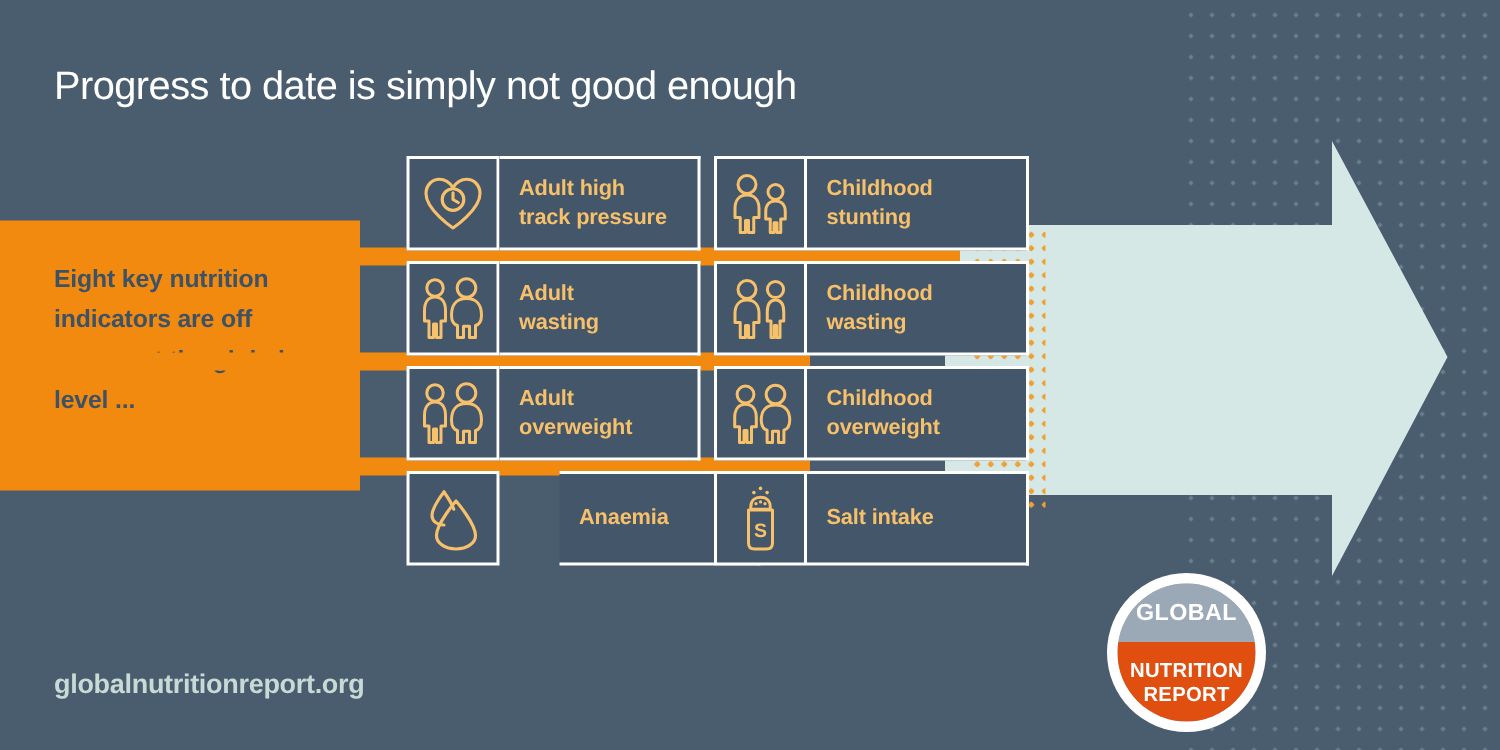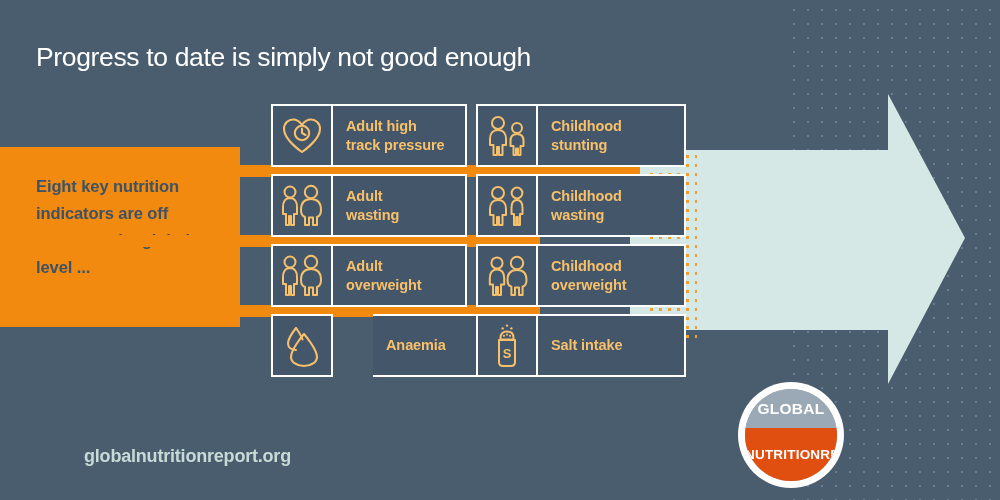--- a/index.html
+++ b/index.html
@@ -95,34 +95,34 @@
   }
   .logo-top{
     position:absolute;left:0;top:0;width:92px;height:39px;
     background:#9ba9b6;
     display:flex;align-items:center;justify-content:center;
   }
   .logo-top b{color:#ffffff;font-size:15.5px;font-weight:bold;letter-spacing:.3px;}
   .logo-bot{
     position:absolute;left:0;top:39px;width:92px;height:53px;
     background:#e04e10;
-    display:flex;flex-direction:row;align-items:center;
+    display:flex;flex-direction:column;align-items:center;justify-content:center;
     line-height:1.12;
   }
   .logo-bot b{color:#ffffff;font-size:13.5px;font-weight:bold;letter-spacing:.2px;}
   .logo-ring{
     position:absolute;left:3px;top:3px;width:100px;height:100px;
     border-radius:50%;border:3px solid #ffffff;box-sizing:border-box;
     pointer-events:none;
   }
 
   
   .url{
     position:absolute;left:36px;top:446px;
-    color:#c7dad6;font-weight:bold;font-size:18px;letter-spacing:-.2px;margin-left:48px;
+    color:#c7dad6;font-weight:bold;font-size:18px;letter-spacing:-.2px;
   }
 </style>
 </head>
 <body>
 
 <div id="stage">
 
   <div class="bg-dots"></div>
   <div class="bg-dots-mask"></div>
 

